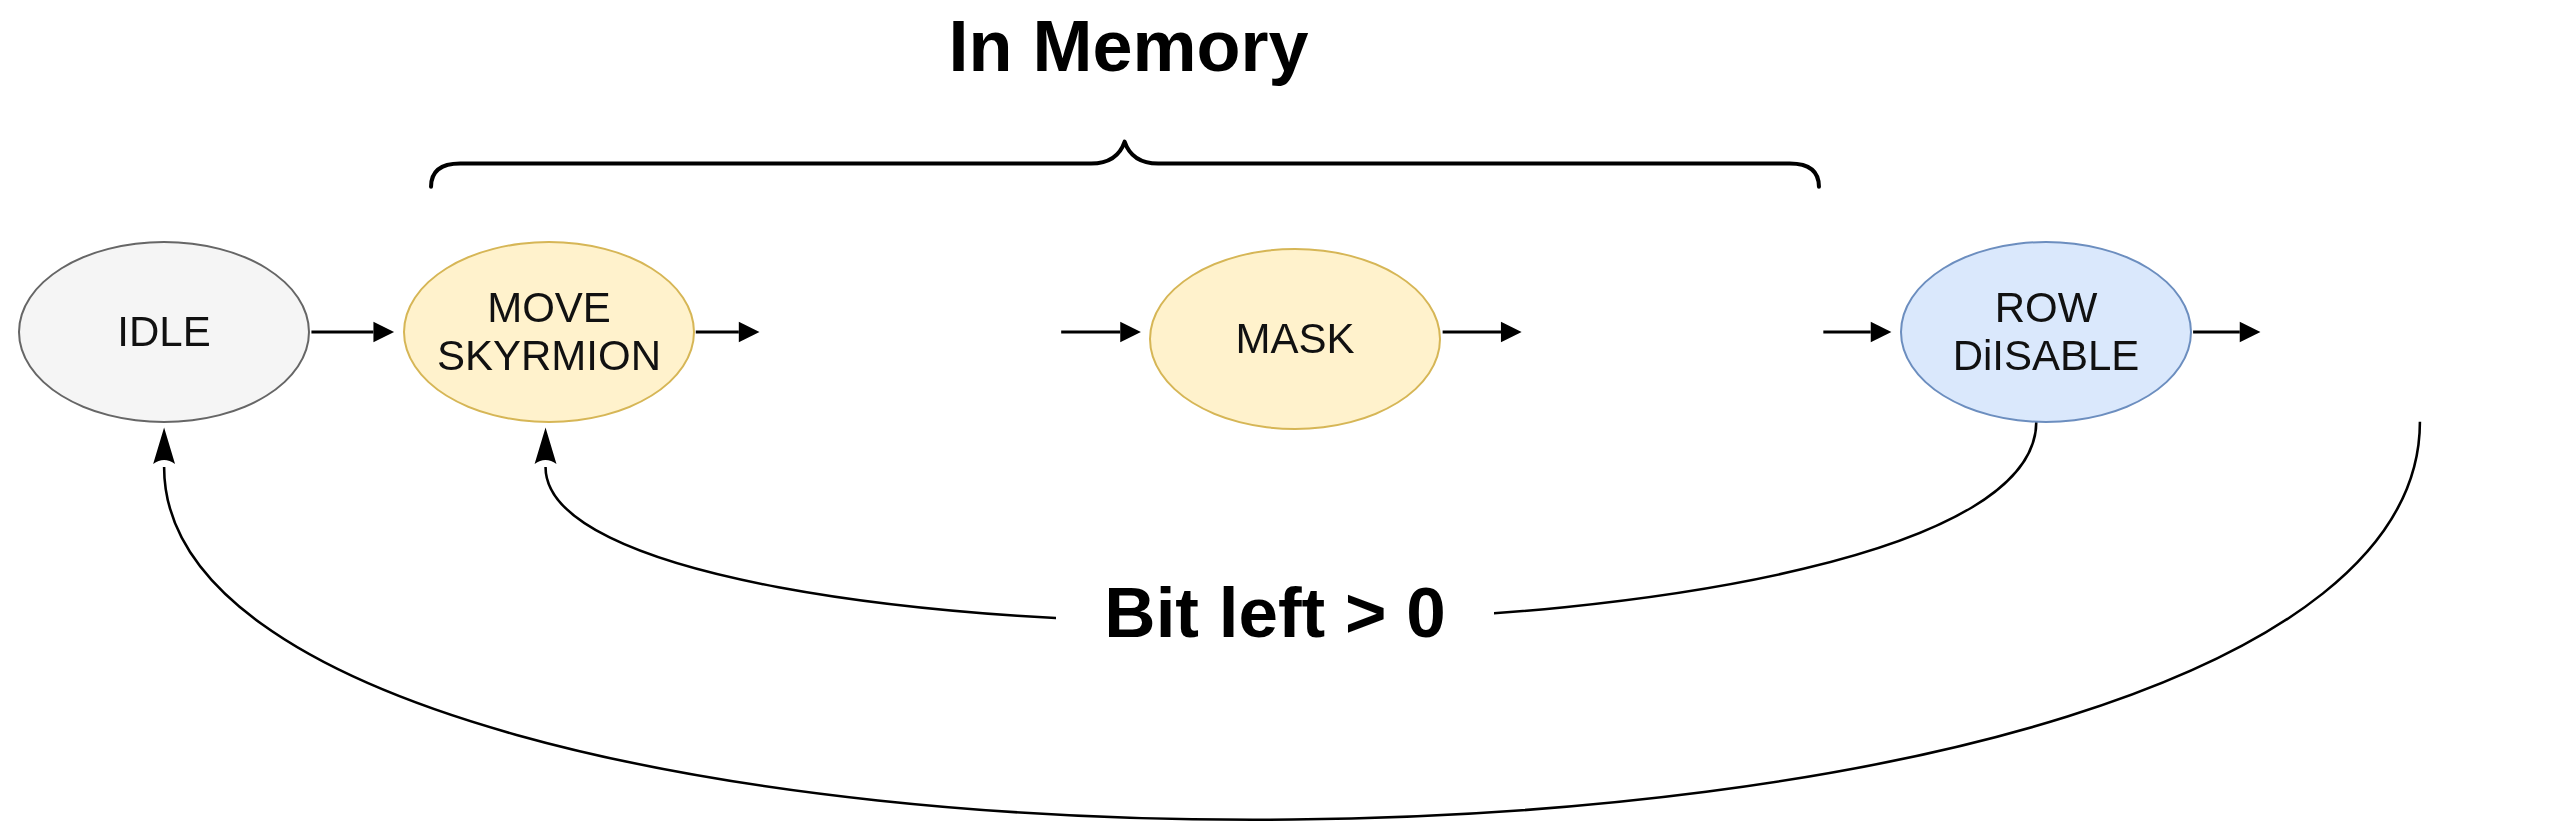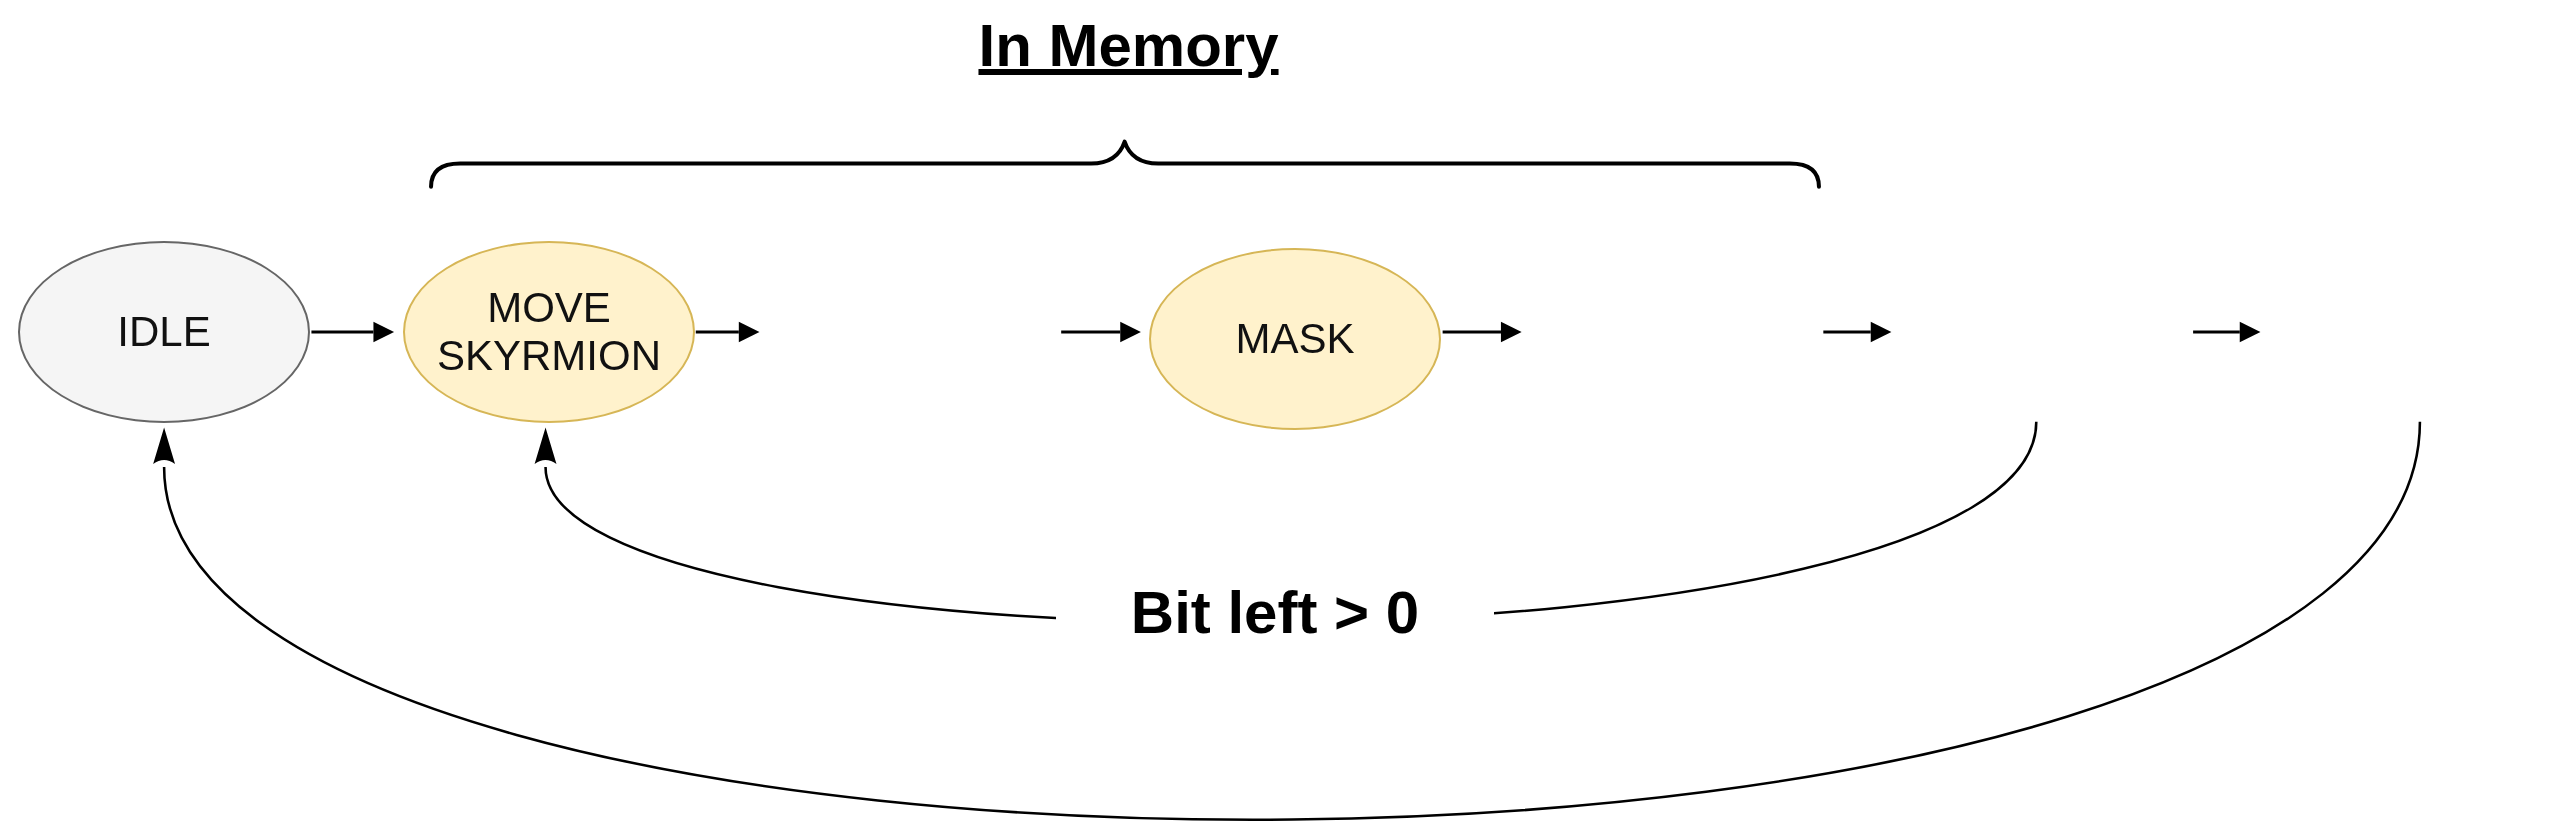--- a/index.html
+++ b/index.html
@@ -23,29 +23,28 @@
     box-sizing:border-box;
     display:flex;align-items:center;justify-content:center;text-align:center;
     font-size:42px;line-height:48px;color:#111111;
     white-space:pre-line;
     letter-spacing:0px;
   }
   .diagram-title{
     position:absolute;
     top:1.5px;left:837px;width:583px;height:88px;
     display:flex;align-items:center;justify-content:center;
-    font-size:60px;font-weight:bold;color:#000000;
+    font-size:72px;font-weight:bold;color:#000000;
     white-space:nowrap;
-    text-decoration:underline;
   }
   .loop-label{
     position:absolute;
     top:570px;left:1056px;width:438px;height:84px;
     display:flex;align-items:center;justify-content:center;
-    font-size:60px;font-weight:bold;color:#000000;
+    font-size:71px;font-weight:bold;color:#000000;
     background:#ffffff;
     white-space:nowrap;
   }
 </style>
 </head>
 <body>
 
 <div class="stage">
 
   <svg class="edges-svg" viewBox="0 0 3532 1139" xmlns="http://www.w3.org/2000/svg">
@@ -70,17 +69,19 @@
     <path class="edge-curve" d="M 3318 578 C 3318 1295 225 1295 225 640"></path>
     <path class="arrowhead-fill" d="M 225 586 L 210 636 Q 225 625 240 636 Z"></path>
   </svg>
 
   <div class="diagram-title">In Memory</div>
 
   <div class="node" style="left: 403px; top: 241px; background: rgb(255, 242, 204); border-color: rgb(214, 182, 86);">MOVE
 SKYRMION</div>
   <div class="node" style="left: 18px; top: 241px; background: rgb(245, 245, 245); border-color: rgb(102, 102, 102);">IDLE</div>
   <div class="node" style="left: 1149px; top: 248px; background: rgb(255, 242, 204); border-color: rgb(214, 182, 86);">MASK</div>
+  <div class="node" style="left: 1900px; top: 241px; background: rgb(218, 232, 252); border-color: rgb(108, 142, 191);">ROW
+DiISABLE</div>
 
   <div class="loop-label">Bit left &gt; 0</div>
 
 </div>
 
 
 </body></html>

